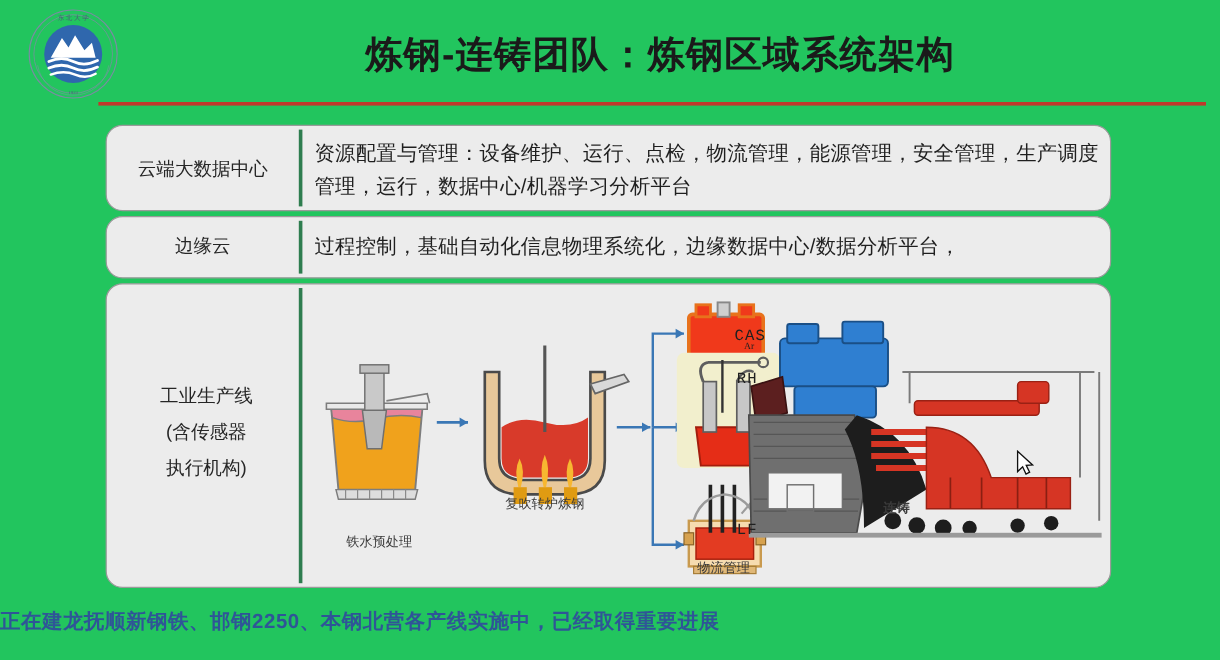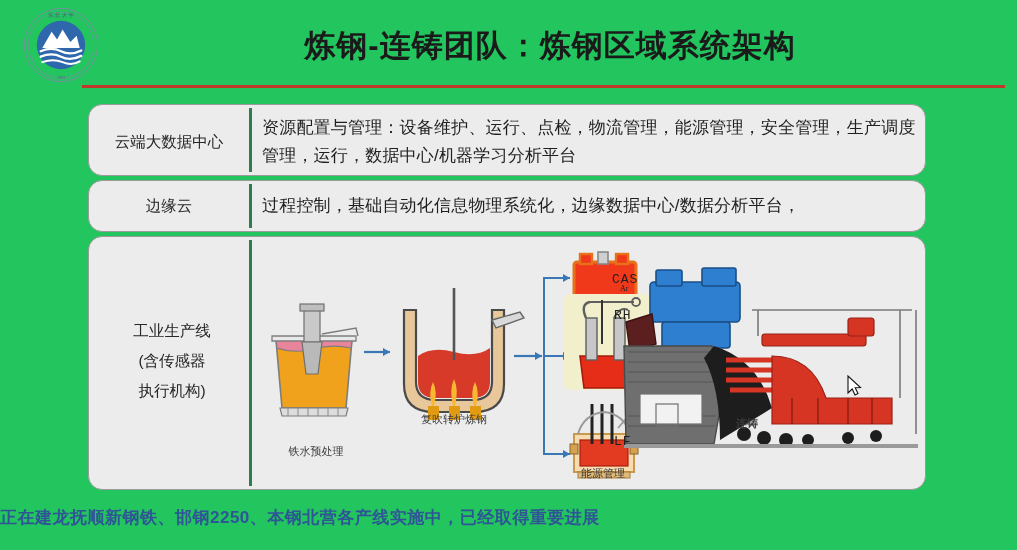--- a/index.html
+++ b/index.html
@@ -269,21 +269,21 @@
       </g>
 
       <g transform="translate(596,128)">
         <path d="M0 0 L0 17 L4.2 13 L7 19 L10 17.5 L7.2 11.8 L12.5 11.5 Z" fill="#ffffff" stroke="#111111" stroke-width="1.1"></path>
       </g>
     </svg>
 
     
     <div class="fig-cap" style="left:14px;top:164px;width:100px;margin-top:32px;">铁水预处理</div>
     <div class="fig-cap" style="left:142px;top:164px;width:120px;">复吹转炉炼钢</div>
-    <div class="fig-cap" style="left:296px;top:218px;width:110px;">能源管理</div>
+    <div class="fig-cap" style="left:296px;top:218px;width:110px;">物流管理</div>
     <div class="fig-cap" style="left:440px;top:168px;width:110px;font-weight:bold;">连铸</div>
 
     <div class="tag" style="left:360px;top:24px;">CAS</div>
     <div class="tag-sm" style="left:368px;top:36px;">Ar</div>
     <div class="tag" style="left:362px;top:60px;">RH</div>
     <div class="tag" style="left:362px;top:186px;">LF</div>
   </div>
 
   <div class="banner">正在建龙抚顺新钢铁、邯钢2250、本钢北营各产线实施中，已经取得重要进展</div>
 

